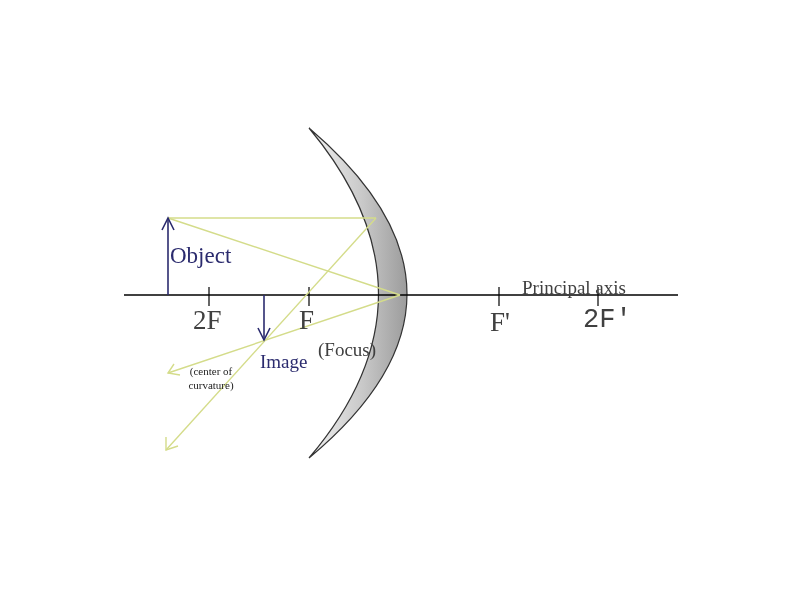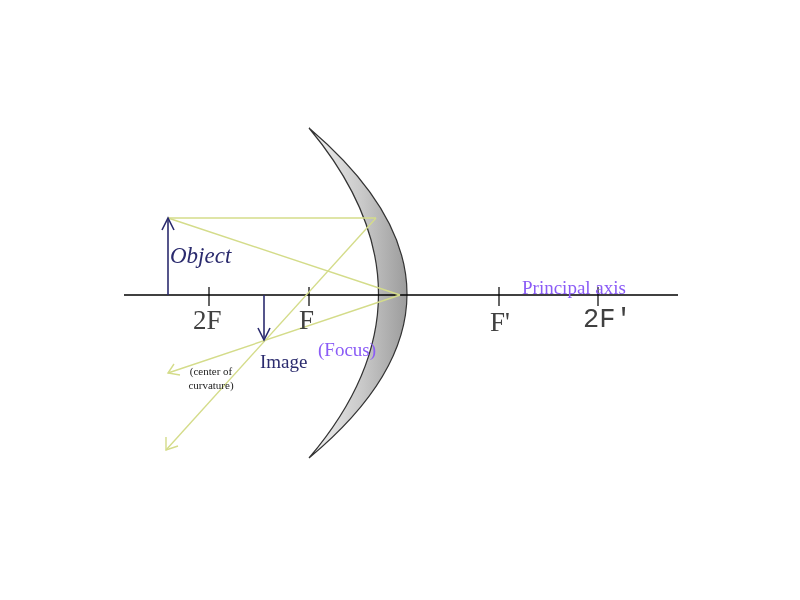--- a/index.html
+++ b/index.html
@@ -1,20 +1,20 @@
 <!DOCTYPE html>
 <html><head>
   <meta charset="utf-8">
   <style>
     html, body { margin: 0; padding: 0; background: #ffffff; }
     body { width: 800px; height: 600px; position: relative; overflow: hidden; font-family: "Liberation Serif", serif; }
     svg { position: absolute; left: 0; top: 0; }
     .lbl { position: absolute; white-space: nowrap; font-family: "Liberation Serif", serif; line-height: 1; }
     .big { font-size: 27px; color: #404040; }
-    .mid { font-size: 19px; color: #8b5cf6; }
+    .mid { font-size: 19px; color: #404040; }
     .blue { color: #2b2b6e; }
     .small { font-size: 11px; color: #222; text-align: center; line-height: 14px; margin-top: 28px; }
   </style>
 </head>
 <body>
 
 <svg width="800" height="600" viewBox="0 0 800 600">
   <defs>
     <linearGradient id="mirrorGrad" x1="0" y1="0" x2="1" y2="0">
       <stop offset="0" stop-color="#f2f2f2"></stop>
@@ -48,21 +48,21 @@
     <line x1="168" y1="295" x2="168" y2="218"></line>
     <polyline points="162,230 168,218 174,230"></polyline>
   </g>
 
   <g stroke="#2b2b6e" stroke-width="1.6" fill="none">
     <line x1="264" y1="295" x2="264" y2="340"></line>
     <polyline points="258,328 264,340 270,328"></polyline>
   </g>
 </svg>
 
-<div class="lbl big blue" style="left:170px; top:244px; font-size:23px;font-style:italic;">Object</div>
+<div class="lbl big blue" style="left:170px; top:244px; font-size:23px;">Object</div>
 <div class="lbl big blue" style="left:260px; top:352px; font-size:19px;">Image</div>
 
 <div class="lbl big" style="left:193px; top:307px;">2F</div>
 <div class="lbl small" style="left:178px; top:336px; width:66px;">
   <div>(center of</div>
   <div>curvature)</div>
 </div>
 
 <div class="lbl big" style="left:299px; top:307px;">F</div>
 <div class="lbl mid" style="left:318px; top:340px;">(Focus)</div>

